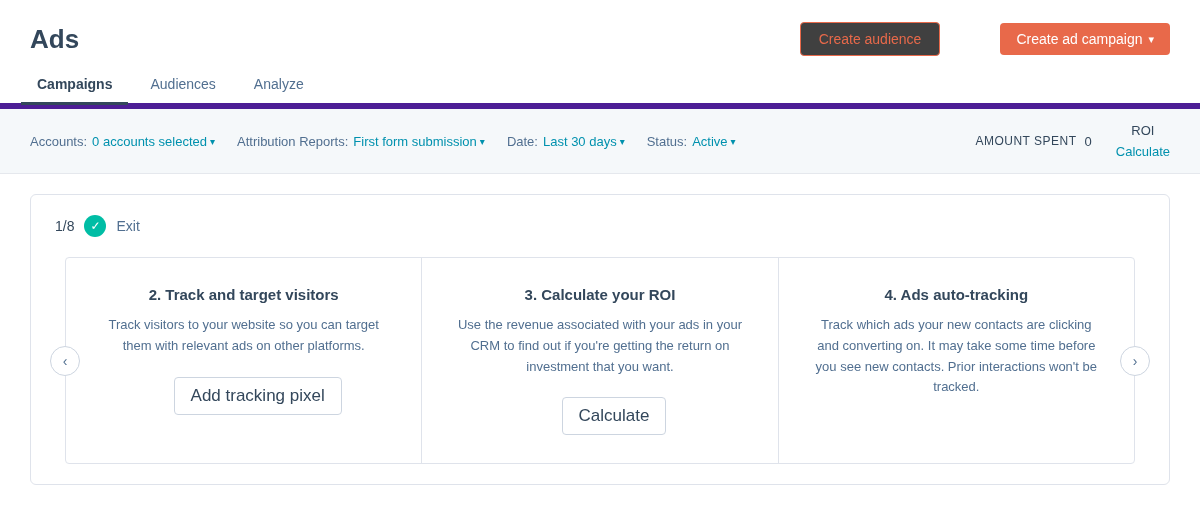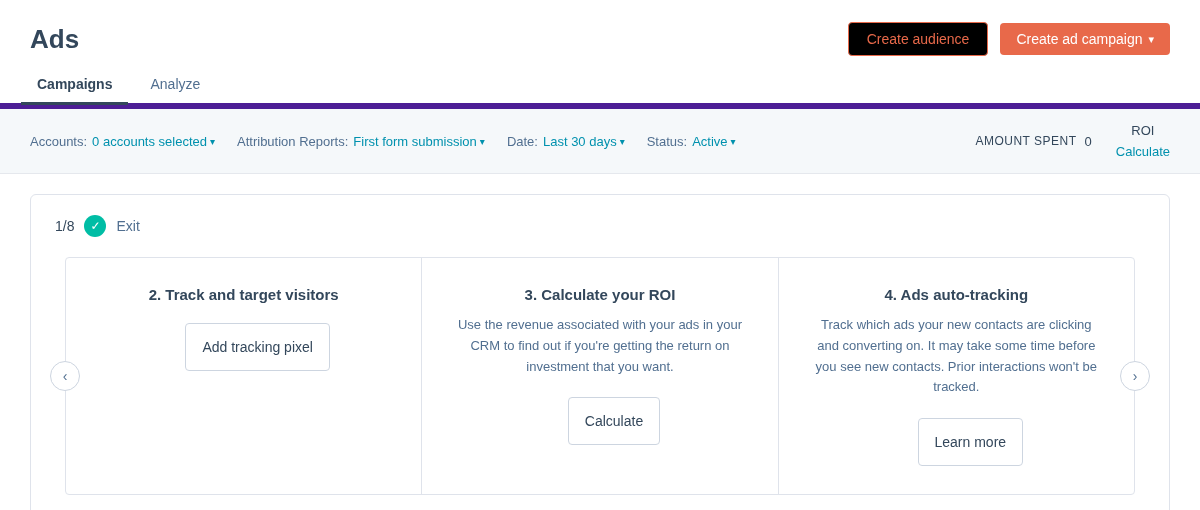--- a/index.html
+++ b/index.html
@@ -19,41 +19,42 @@
       font-size: 26px;
       font-weight: 600;
       color: #33475b;
     }
     .header-buttons {
       display: flex;
       gap: 12px;
       align-items: center;
     }
     .btn-outline {
-      background: #000000;
+      background: #404040;
       border: 1.5px solid #e8694a;
       color: #e8694a;
       border-radius: 4px;
       padding: 8px 18px;
       font-size: 14px;
       cursor: pointer;
       font-weight: 500;
     }
     .btn-orange {
       background: #e8694a;
       border: none;
       color: #fff;
       border-radius: 4px;
       padding: 8px 16px;
       font-size: 14px;
       cursor: pointer;
       font-weight: 500;
       display: flex;
       align-items: center;
       gap: 6px;
+      margin-left: 48px;
     }
     .btn-orange .chevron {
       font-size: 11px;
     }
     .tabs {
       display: flex;
       border-bottom: 6px solid #4c1d95;
       padding: 0 21px;
       gap: 6px;
     }
@@ -239,22 +240,22 @@
       font-size: 13px;
       color: #516f90;
       line-height: 1.6;
     }
     .step-btn {
       margin-top: 8px;
       background: #fff;
       border: 1px solid #cdd5e0;
       color: #33475b;
       border-radius: 4px;
-      padding: 15px 16px;
-      font-size: 14px;
+      padding: 8px 16px;
+      font-size: 17px;
       cursor: pointer;
       margin-left: 28px;
     }
     .steps-wrapper {
       position: relative;
       margin: 0 10px;
     }
   </style>
 </head>
 <body>
@@ -266,20 +267,23 @@
     <button class="btn-orange">
       <span>Create ad campaign</span>
       <span class="chevron">▾</span>
     </button>
   </div>
 </div>
 
 <div class="tabs">
   <div class="tab active">
     <span>Campaigns</span>
+  </div>
+  <div class="tab">
+    <span>Audiences</span>
   </div>
   <div class="tab">
     <span>Analyze</span>
   </div>
 </div>
 
 <div class="filter-bar">
   <div class="filter-group">
     <span class="filter-label">Accounts:</span>
     <span class="filter-value">
@@ -332,33 +336,33 @@
       </div>
     </div>
     <div class="steps-wrapper">
       <div class="nav-arrow left">
         <span>‹</span>
       </div>
       <div class="steps-container">
 
         <div class="step-card">
           <div class="step-title">2. Track and target visitors</div>
+          <p class="step-desc">Track visitors to your website so you can target them with relevant ads on other platforms.</p>
           <button class="step-btn">Add tracking pixel</button>
         </div>
 
         <div class="step-card">
           <div class="step-title">3. Calculate your ROI</div>
           <p class="step-desc">Use the revenue associated with your ads in your CRM to find out if you're getting the return on investment that you want.</p>
           <button class="step-btn">Calculate</button>
         </div>
 
         <div class="step-card">
           <div class="step-title">4. Ads auto-tracking</div>
           <p class="step-desc">Track which ads your new contacts are clicking and converting on. It may take some time before you see new contacts. Prior interactions won't be tracked.</p>
-          <button class="step-btn">Learn more</button>
         </div>
       </div>
       <div class="nav-arrow right">
         <span>›</span>
       </div>
     </div>
   </div>
 </div>
 
 </body></html>

